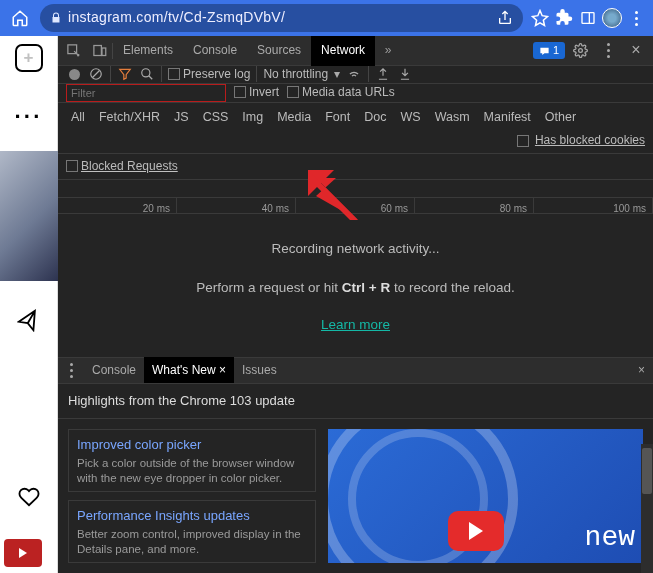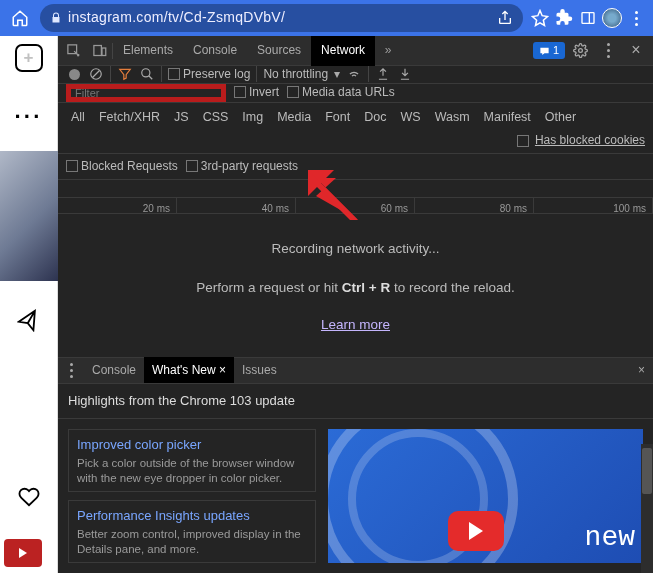--- a/index.html
+++ b/index.html
@@ -37,41 +37,41 @@
 .chat-badge { background: #1967d2; color: #fff; padding: 1px 6px; border-radius: 3px; font-size: 11px; display: flex; gap: 3px; align-items: center; }
 
 .dt-toolbar { height: 28px; display: flex; gap: 6px; padding: 0 8px; border-bottom: 1px solid #3a3a3a; }
 .tb-icon { width: 16px; height: 16px; display: flex; align-items: center; justify-content: center; }
 .rec-dot { width: 11px; height: 11px; border-radius: 50%; background: #888; }
 .divider { width: 1px; height: 16px; background: #444; }
 .checkbox { width: 12px; height: 12px; border: 1px solid #777; display: inline-block; vertical-align: -2px; margin-right: 3px; }
 .toolbar-text { color: #bbb; font-size: 12px; }
 
 .filter-row { height: 28px; display: flex; align-items: center; gap: 8px; padding: 0 8px; border-bottom: 1px solid #3a3a3a; }
-.filter-field { width: 160px; height: 18px; border: 5px solid #b91c1c; background: transparent; padding: 0 4px; font-size: 11px; color: #888; }
+.filter-field { width: 160px; height: 18px; border: 1px solid #b91c1c; background: transparent; padding: 0 4px; font-size: 11px; color: #888; }
 
 .type-row { display: flex; align-items: center; flex-wrap: wrap; gap: 4px; padding: 4px 8px; border-bottom: 1px solid #3a3a3a; position: relative; }
 .type-filter { padding: 2px 5px; color: #bbb; font-size: 12.5px; }
 .hbc { margin-left: auto; display: flex; align-items: center; gap: 3px; text-decoration: underline; }
 
-.extra-row { display: flex; align-items: center; gap: 8px; padding: 4px 8px; border-bottom: 1px solid #3a3a3a; position: relative; }
+.extra-row { display: flex; align-items: center; gap: 8px; padding: 4px 8px; border-bottom: 1px solid #3a3a3a; position: relative; text-decoration: underline; }
 
 .arrow { position: absolute; left: 248px; top: 132px; z-index: 5; pointer-events: none; }
 
 .timeline { height: 18px; display: flex; border-bottom: 1px solid #3a3a3a; }
 .timeline div { flex: 1; text-align: right; font-size: 10px; color: #999; padding-right: 6px; border-right: 1px solid #3a3a3a; padding-top: 2px; margin-top: 20px; }
 
 .waterfall { height: 80px; display: flex; border-bottom: 1px solid #3a3a3a; }
 .waterfall div { flex: 1; border-right: 1px solid #3a3a3a; }
 
 .record-msg { text-align: center; padding: 26px 12px 14px; color: #bbb; }
 .record-msg .l1 { font-size: 13.5px; margin-bottom: 20px; }
 .record-msg .l2 { font-size: 13.5px; }
 .record-msg b { color: #ddd; }
-.learn-more { display: block; text-align: center; color: #c4b5fd; text-decoration: underline; font-size: 13.5px; margin-top: 18px; }
+.learn-more { display: block; text-align: center; color: #14b8a6; text-decoration: underline; font-size: 13.5px; margin-top: 18px; }
 
 .drawer { margin-top: 8px; background: #242424; flex: 1; display: flex; flex-direction: column; border-top: 1px solid #3a3a3a; }
 .drawer-tabs { height: 26px; display: flex; align-items: center; border-bottom: 1px solid #3a3a3a; background: #2d2d2d; }
 .drawer-tabs .dt-tab { padding: 0 8px; font-size: 12px; height: 26px; }
 .drawer-tabs .active { background: #000; color: #fff; }
 .drawer-close { margin-left: auto; padding: 0 8px; color: #aaa; }
 .wn-heading { padding: 8px 10px; color: #ddd; font-size: 13px; border-bottom: 1px solid #3a3a3a; }
 .wn-body { display: flex; padding: 10px; gap: 12px; }
 .wn-cards { width: 248px; display: flex; flex-direction: column; gap: 8px; }
 .wn-card { border: 1px solid #3a3a3a; padding: 6px 8px; }
@@ -262,21 +262,20 @@
       <span class="type-filter">Manifest</span>
       <span class="type-filter">Other</span>
       <label class="hbc toolbar-text">
           <span class="checkbox"></span>
           <span>Has blocked cookies</span>
         </label>
     </div>
 
     <div class="extra-row">
       <label class="toolbar-text"><span class="checkbox"></span><span>Blocked Requests</span></label>
-      <label class="toolbar-text"><span class="checkbox"></span><span>3rd-party requests</span></label>
     </div>
 
     <svg class="arrow" width="60" height="54" viewBox="0 0 60 54">
         <path d="M52 52 L10 10 L10 28 Z M10 10 L30 10 L10 28 Z" fill="#e0272a"></path>
         <polygon points="2,2 28,2 2,28" fill="#e0272a"></polygon>
         <polygon points="6,6 52,52 44,52 6,14" fill="#e0272a"></polygon>
       </svg>
 
     <div class="timeline">
       <div>20 ms</div>

